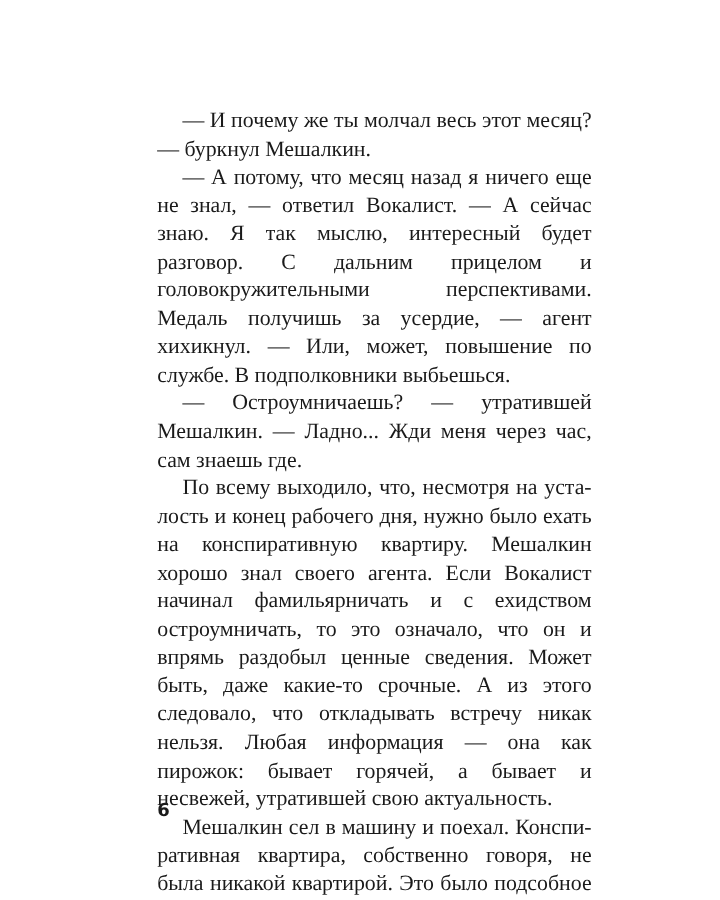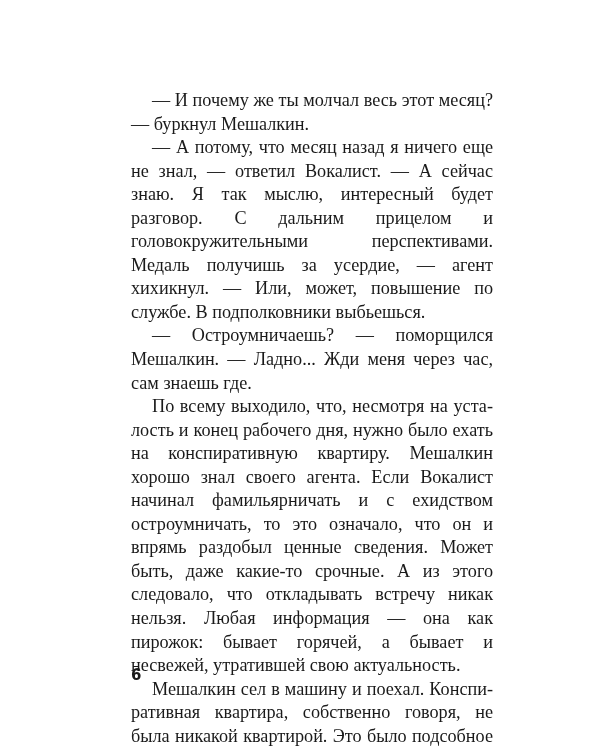--- a/index.html
+++ b/index.html
@@ -40,18 +40,18 @@
       font-size: 15px;
       color: #1a1a1a;
     }
   </style>
 </head>
 <body>
 
 <div class="page-text">
   <p>— И почему же ты молчал весь этот месяц? — буркнул Мешалкин.</p>
   <p>— А потому, что месяц назад я ничего еще не знал, — ответил Вокалист. — А сейчас знаю. Я так мыслю, интересный будет разговор. С дальним прицелом и головокружительными перспективами. Медаль получишь за усердие, — агент хихикнул. — Или, может, повышение по службе. В подполковники выбьешься.</p>
-  <p>— Остроумничаешь? — поморщился Мешал­кин. — Ладно... Жди меня через час, сам знаешь где.</p>
+  <p>— Остроумничаешь? — утратившей Мешал­кин. — Ладно... Жди меня через час, сам знаешь где.</p>
   <p>По всему выходило, что, несмотря на уста­лость и конец рабочего дня, нужно было ехать на конспиративную квартиру. Мешалкин хорошо знал своего агента. Если Вокалист начинал фа­мильярничать и с ехидством остроумничать, то это означало, что он и впрямь раздобыл ценные сведения. Может быть, даже какие-то срочные. А из этого следовало, что откладывать встречу никак нельзя. Любая информация — она как пирожок: бывает горячей, а бывает и несвежей, утратившей свою актуальность.</p>
   <p>Мешалкин сел в машину и поехал. Конспи­ративная квартира, собственно говоря, не была никакой квартирой. Это было подсобное поме­щение в одной из забегаловок почти на самой окраине города. Забегаловка носила название «Армянские деликатесы», и владел ею веселый</p>
 </div>
 
 <div class="page-number">6</div>
 
 </body></html>

